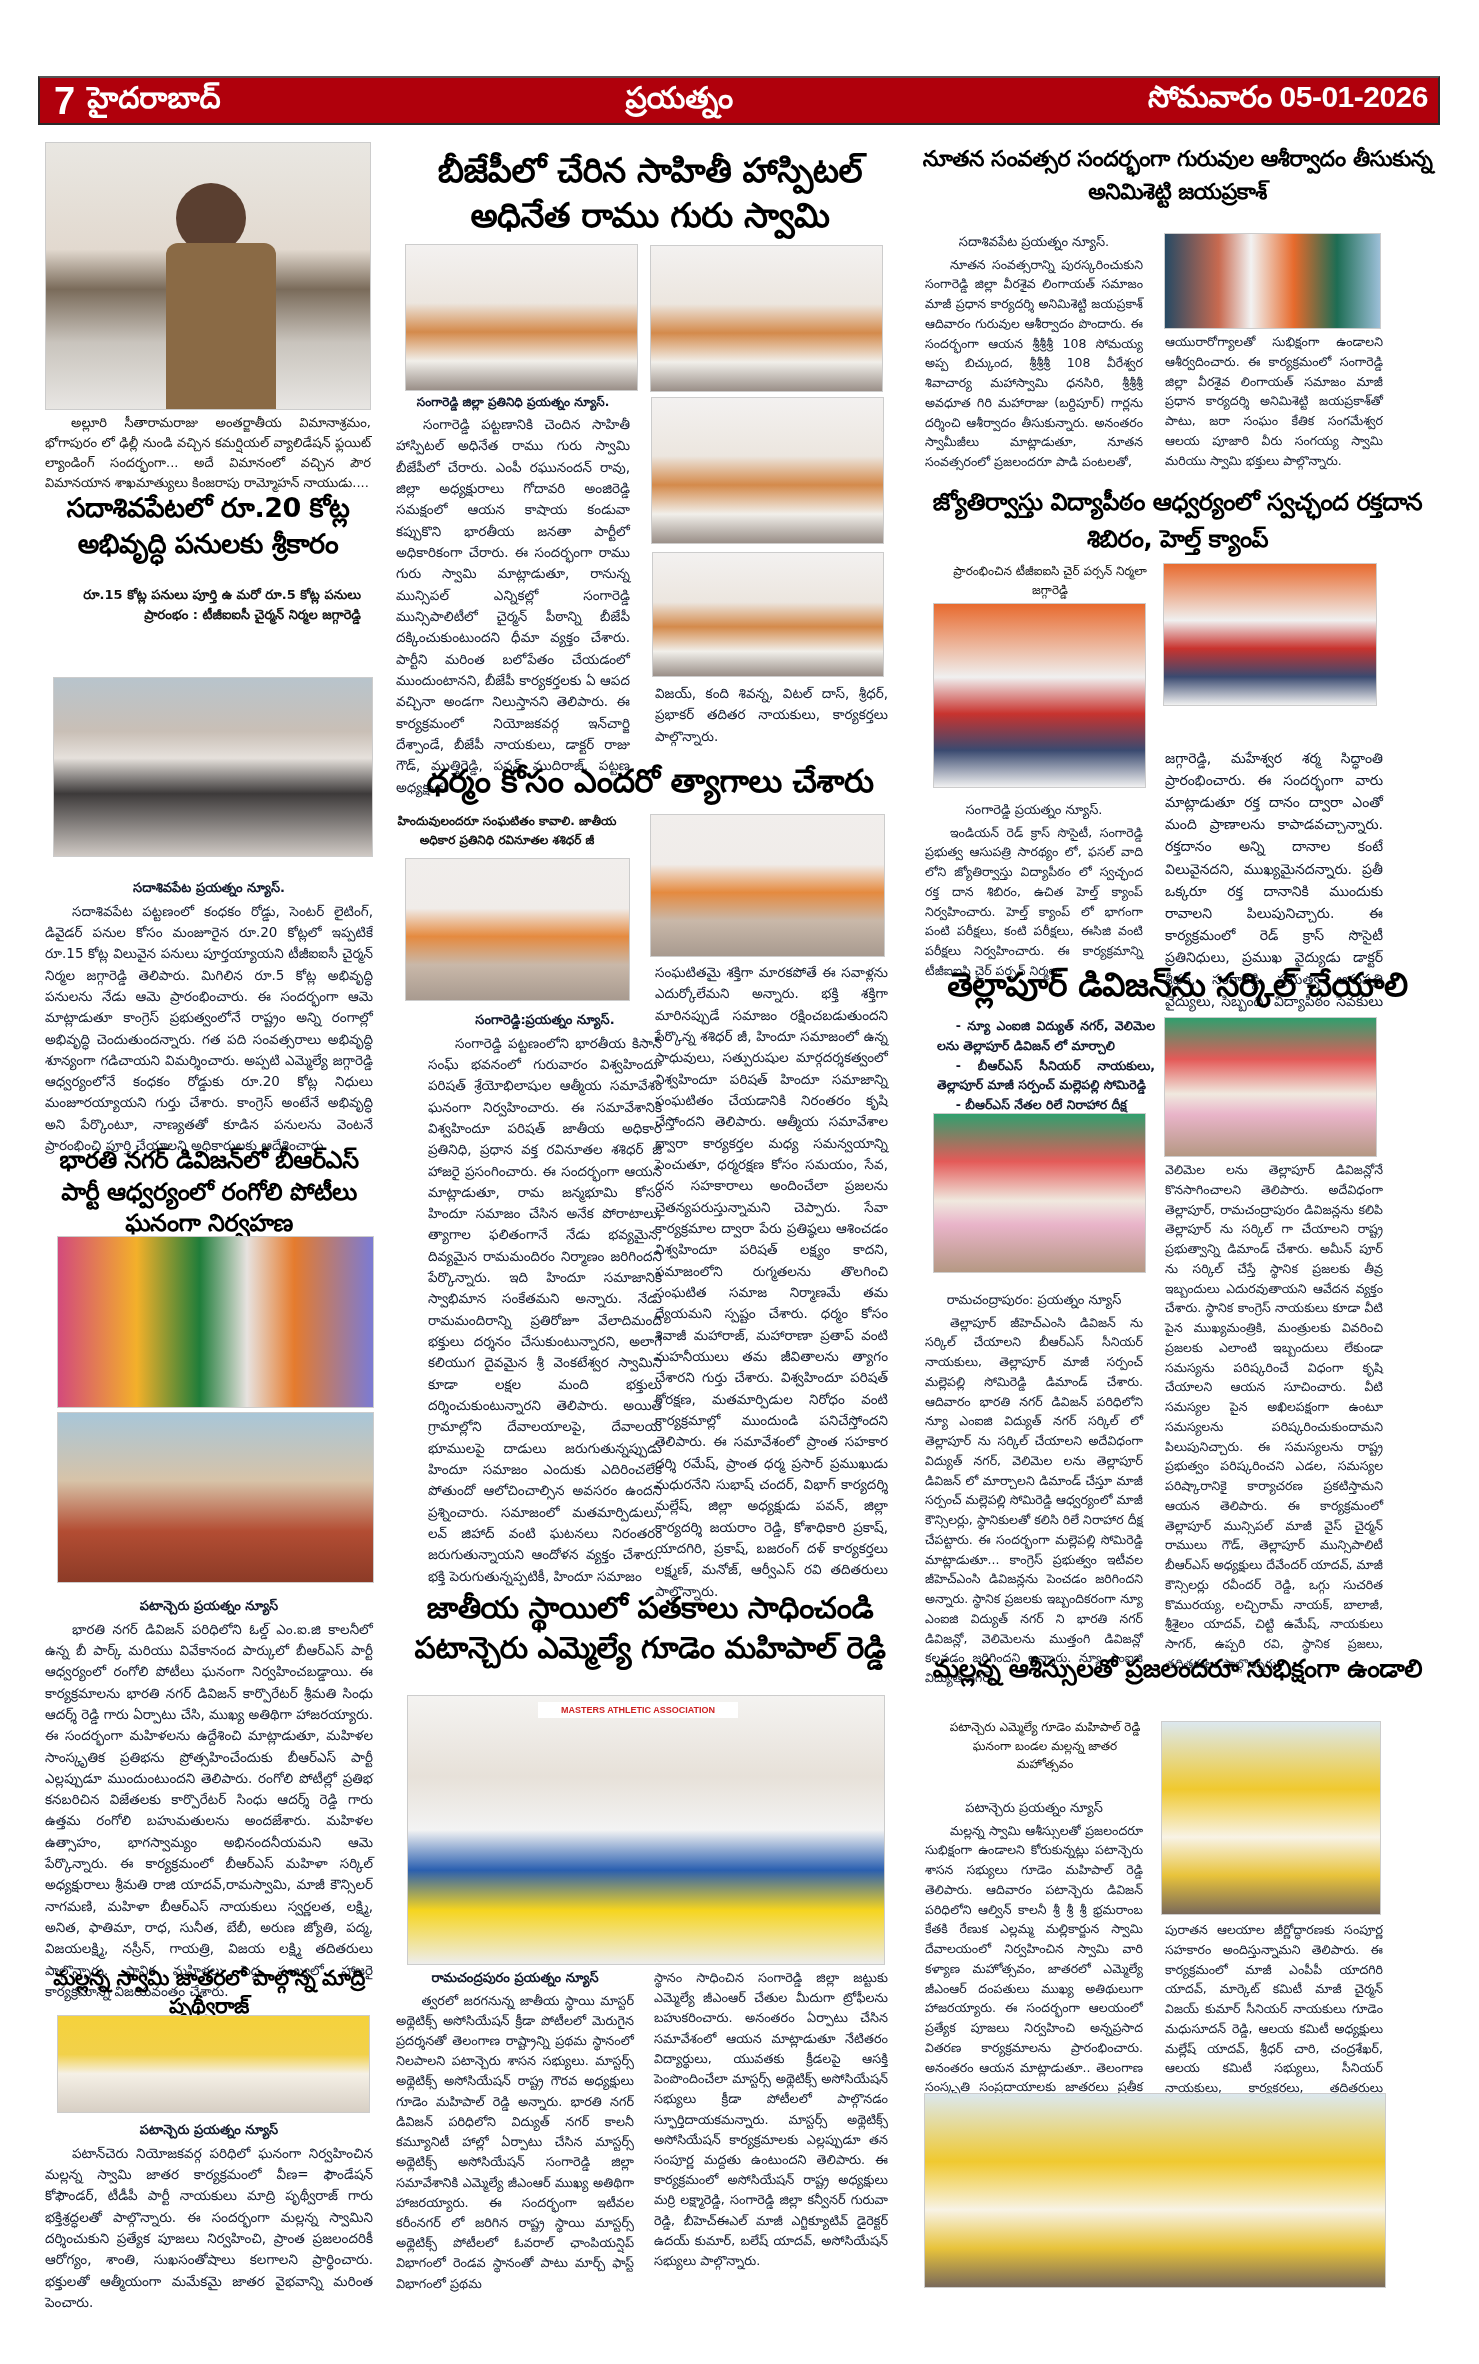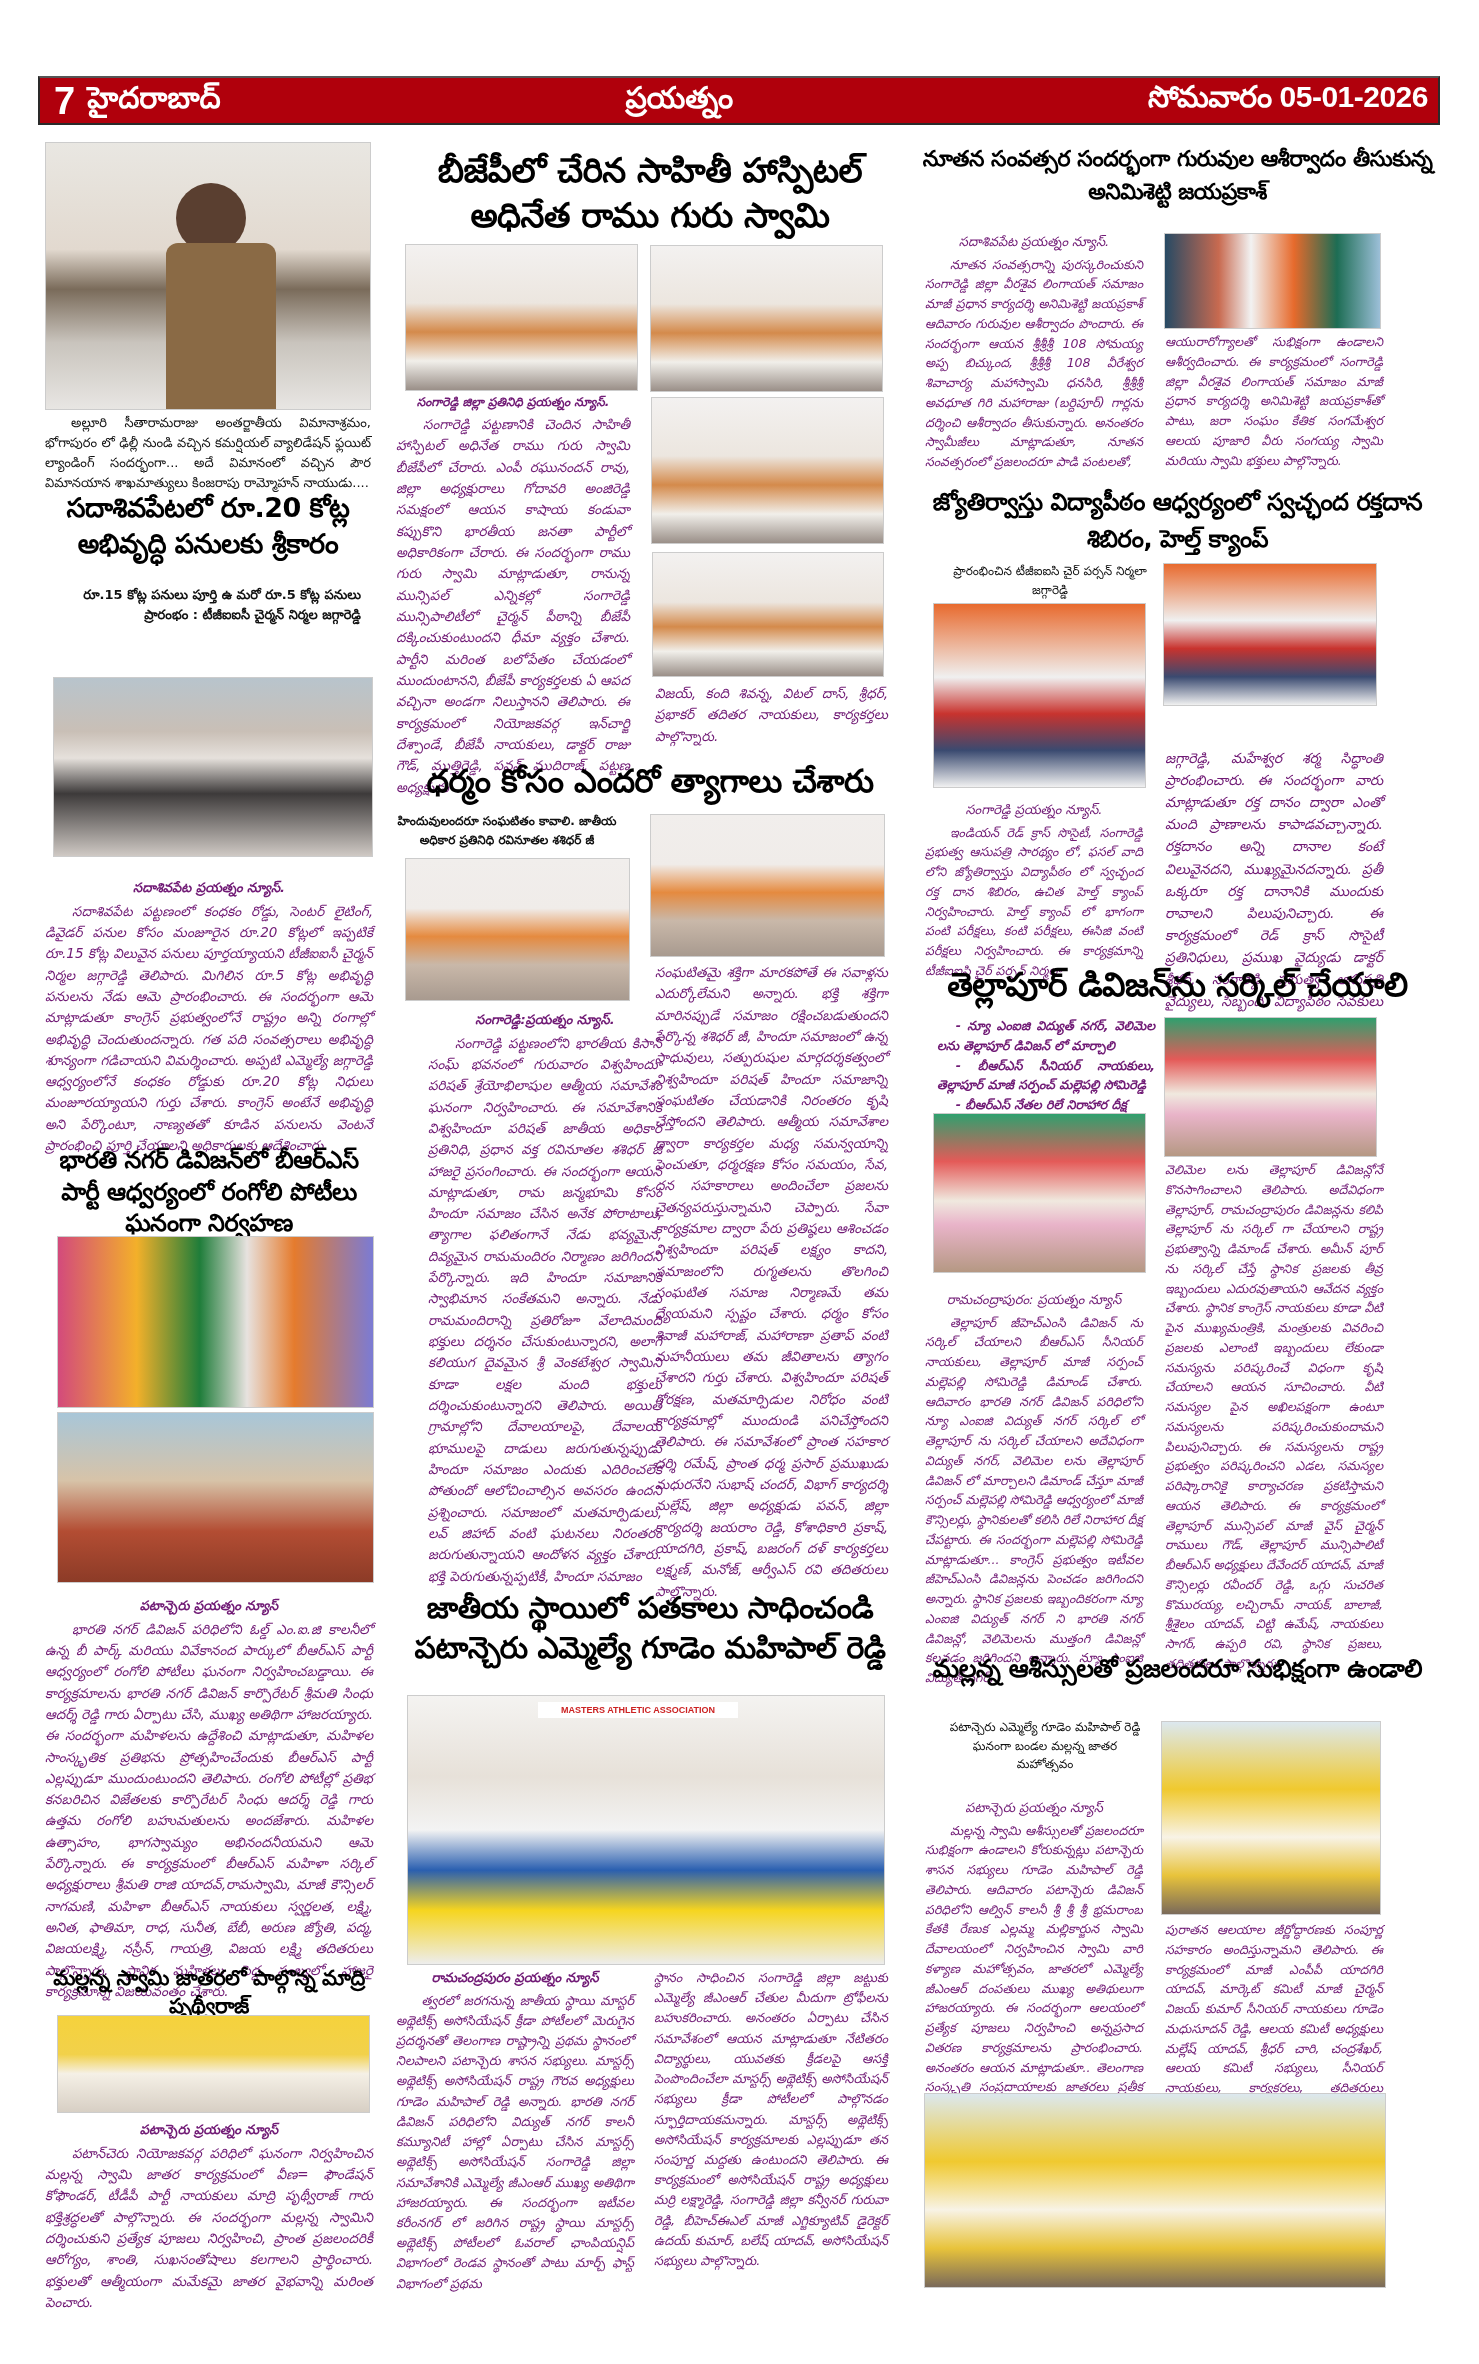--- a/index.html
+++ b/index.html
@@ -14,21 +14,21 @@
   }
   .mh-left { display: flex; align-items: center; gap: 12px; font-weight: bold; }
   .mh-page { font-family: "Liberation Sans", sans-serif; font-size: 38px; font-weight: bold; line-height: 1; }
   .mh-city { font-size: 30px; font-weight: bold; }
   .mh-brand { font-size: 30px; font-weight: bold; text-underline-offset: 4px; }
   .mh-date { font-size: 30px; font-weight: bold; font-family: "Liberation Sans", "DejaVu Sans", sans-serif; letter-spacing: -0.5px; margin-left: 10px; }
   .photo { position: absolute; overflow: hidden; border: 1px solid #ccc; }
   .headline { position: absolute; text-align: center; font-weight: bold; color: #000; line-height: 1.32; letter-spacing: -0.5px; }
   .subhead { position: absolute; text-align: center; font-weight: bold; font-size: 13px; line-height: 1.55; }
   .dateline { font-weight: bold; text-align: center; font-size: 13px; margin-bottom: 2px; }
-  .body { position: absolute; font-size: 13.5px; line-height: 1.58; text-align: justify; font-family: "DejaVu Sans", sans-serif; color: #701a75; font-style: italic; }
+  .body { position: absolute; font-size: 13.5px; line-height: 1.58; text-align: justify; font-family: "DejaVu Sans", sans-serif; color: #0f172a; }
   .body p { text-indent: 2em; }
   .caption { position: absolute; font-size: 13px; line-height: 1.55; text-align: justify; }
 
   
   .ph-sky { background: linear-gradient(180deg,#e9e7e2 0%,#e2d9cf 40%,#7a6b5a 55%,#c9c4bd 75%,#e8e6e3 100%); }
   .ph-street { background: linear-gradient(180deg,#b8c4cc 0%,#c9bfb6 30%,#e6e1dc 45%,#3d3a3a 65%,#cfc9c4 100%); }
   .ph-women { background: linear-gradient(90deg,#d34a7c 0%,#f3b02a 25%,#1f7d3a 45%,#e7e2df 60%,#e57b2d 75%,#7b7bd4 100%); }
   .ph-rangoli { background: linear-gradient(180deg,#a8c6d8 0%,#d7c3a8 40%,#b34d33 70%,#8c3b27 100%); }
   .ph-yellow { background: linear-gradient(180deg,#f5d23c 0%,#f2d14a 40%,#f5f0e6 60%,#d7cfc4 100%); }
   .ph-hall { background: linear-gradient(180deg,#f1eeec 0%,#f0ece9 35%,#e58a3f 55%,#c9b8a9 75%,#a89a8f 100%); }

